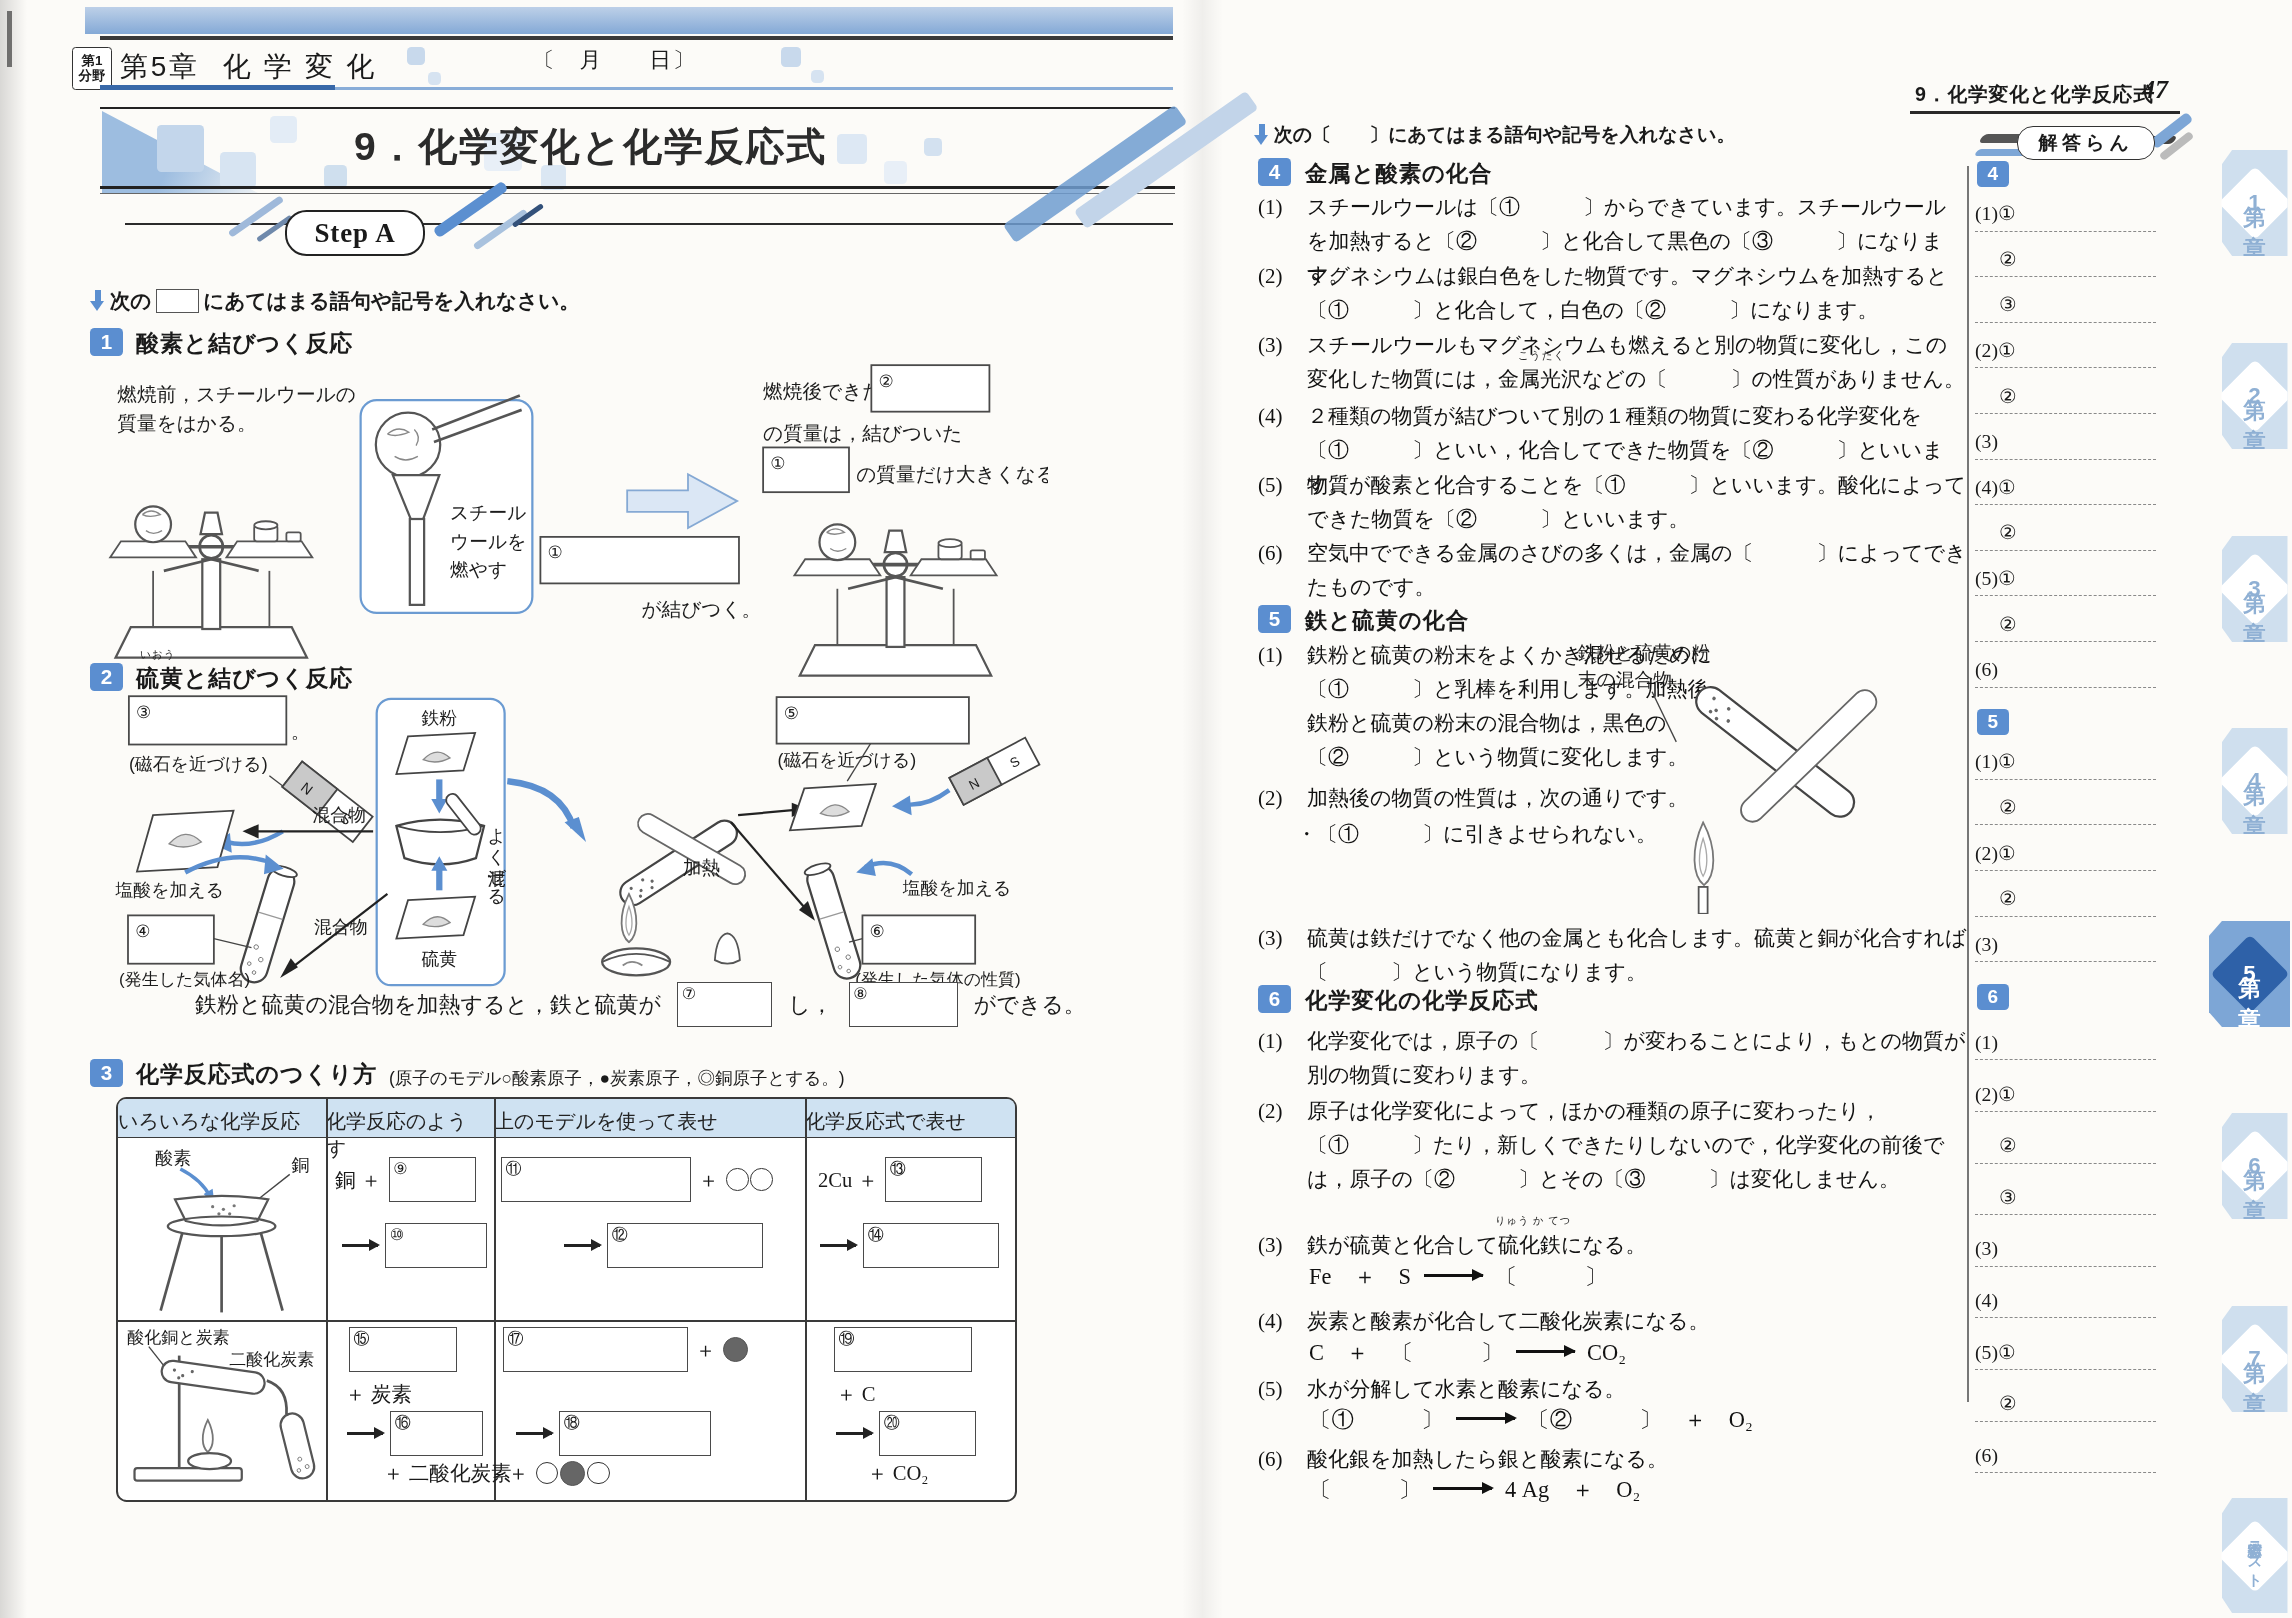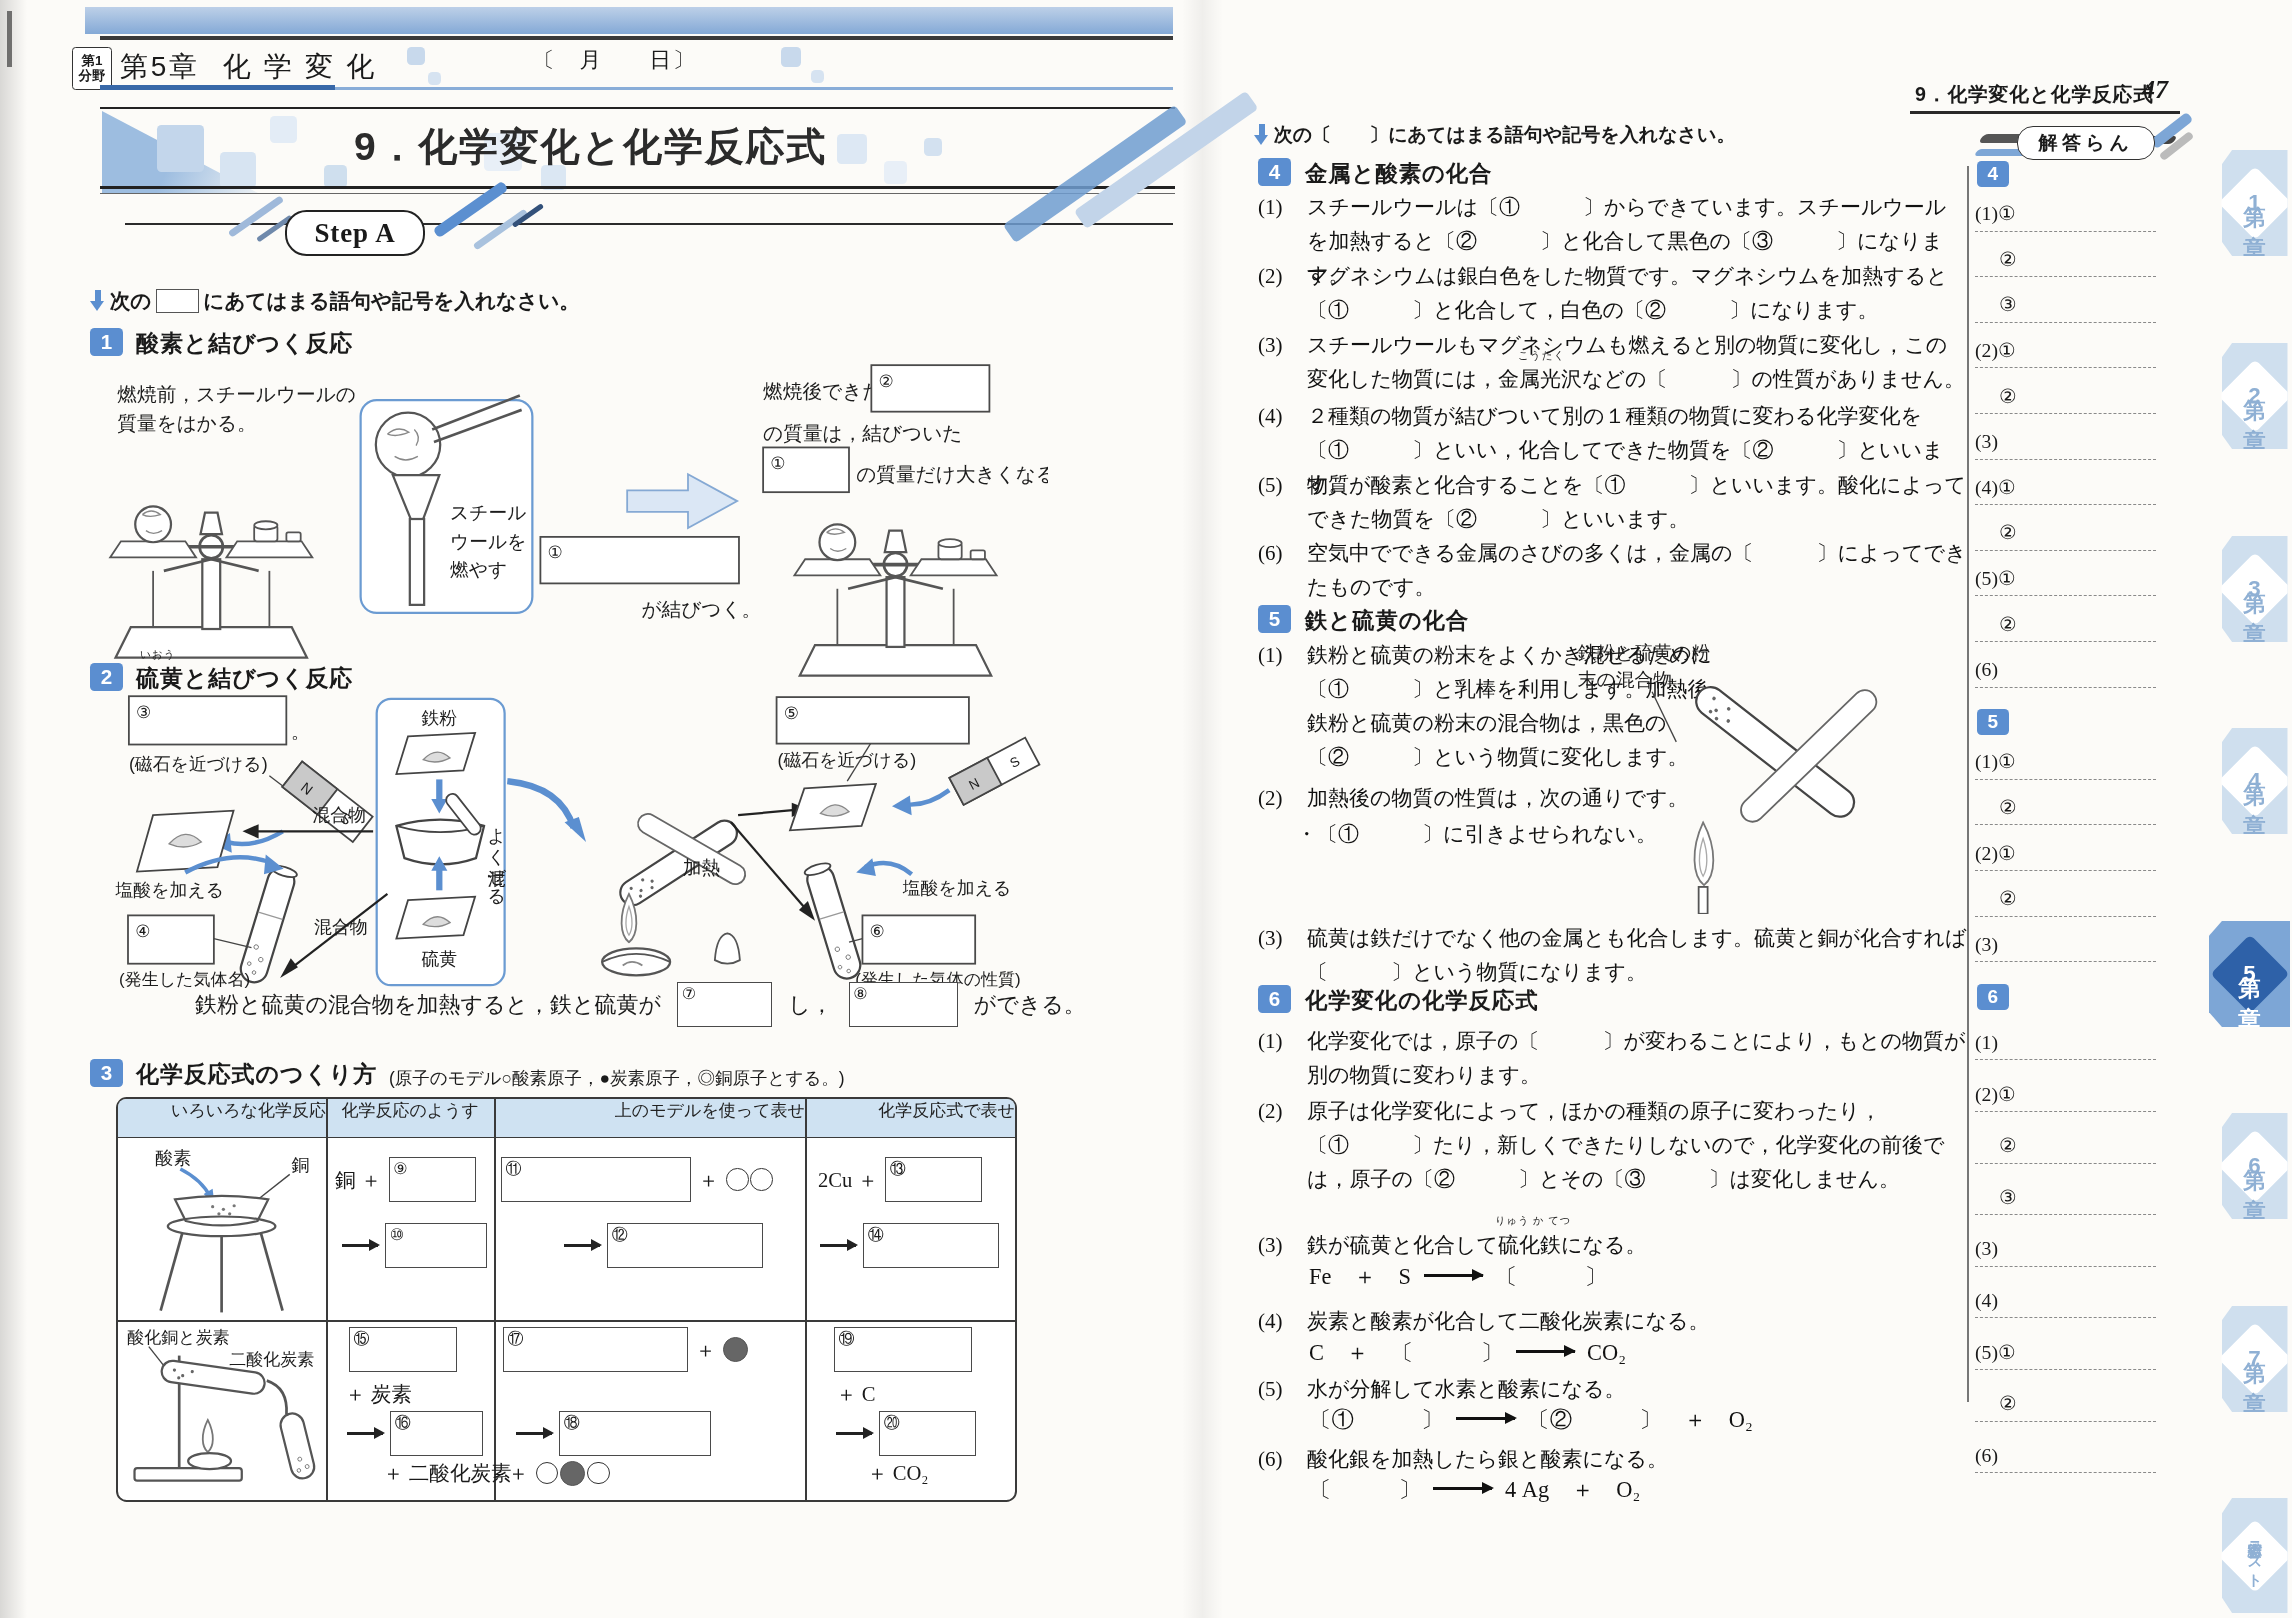--- a/index.html
+++ b/index.html
@@ -53,21 +53,21 @@
   .tab .tab-label{position:relative;writing-mode:vertical-rl;text-orientation:upright;
        font-weight:bold;font-size:22.4px;color:#8fb0d4;letter-spacing:1.8px;}
   .tab.active{left:0;width:81px;background:#7da6d6;}
   .tab.active .diamond{background:#2e61a8;width:56px;height:56px;}
   .tab.active .tab-label{color:#fff;}
   .tab.long{height:115px;}
   .tab.long .tab-label{font-size:14.3px;letter-spacing:0;}
   
   #s3t{position:absolute;left:116px;top:1097px;width:897px;height:401px;border:2.2px solid #3a3a3a;border-radius:10.7px;background:#fff;}
   #s3t .hdr{position:absolute;left:0;top:0;width:100%;height:38px;background:#cfe2f2;border-radius:8px 8px 0 0;border-bottom:1.8px solid #3a3a3a;}
-  #s3t .hc{position:absolute;top:0;font-size:17px;color:#222;text-align:right;}
+  #s3t .hc{position:absolute;top:9px;font-size:20px;color:#222;text-align:left;}
   #s3t .v{position:absolute;top:0;width:1.8px;height:100%;background:#3a3a3a;}
   #s3t .rowline{position:absolute;left:0;top:221px;width:100%;height:1.8px;background:#3a3a3a;}
   .cline{position:absolute;display:flex;align-items:center;gap:7.2px;font-family:"Liberation Serif",serif;font-size:20.6px;}
   svg text{font-family:"Liberation Sans",sans-serif;fill:#1c1c1c;}
 </style>
 </head>
 <body>
 
 <div id="stage">
 

